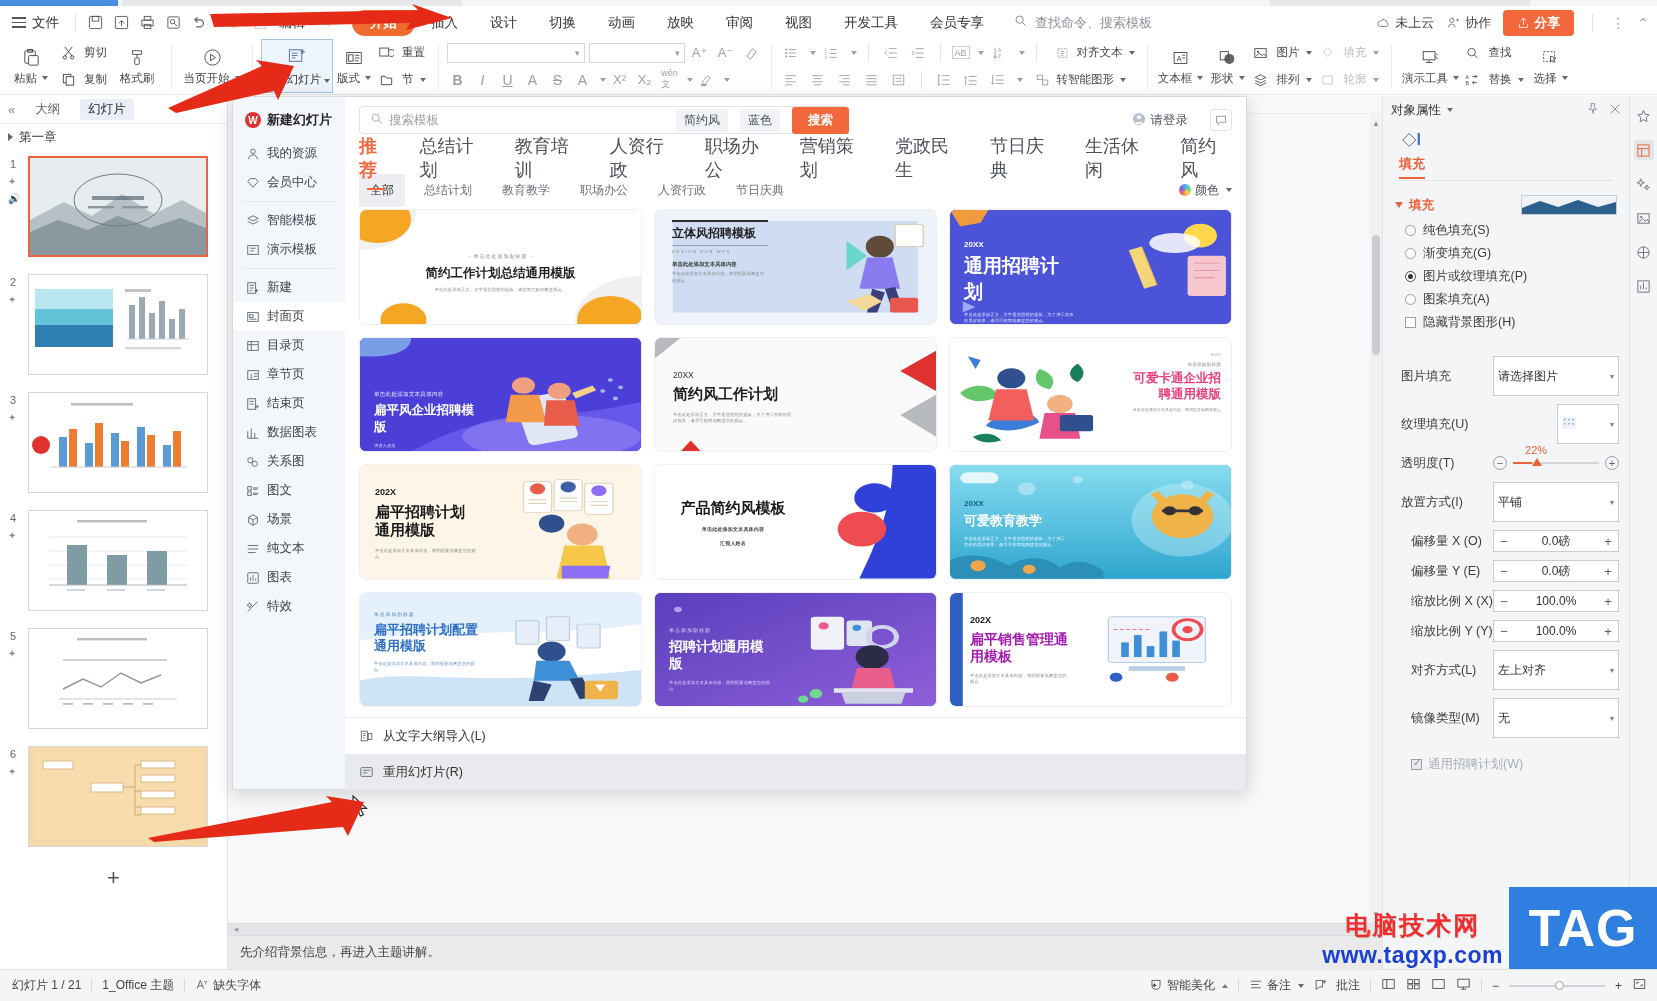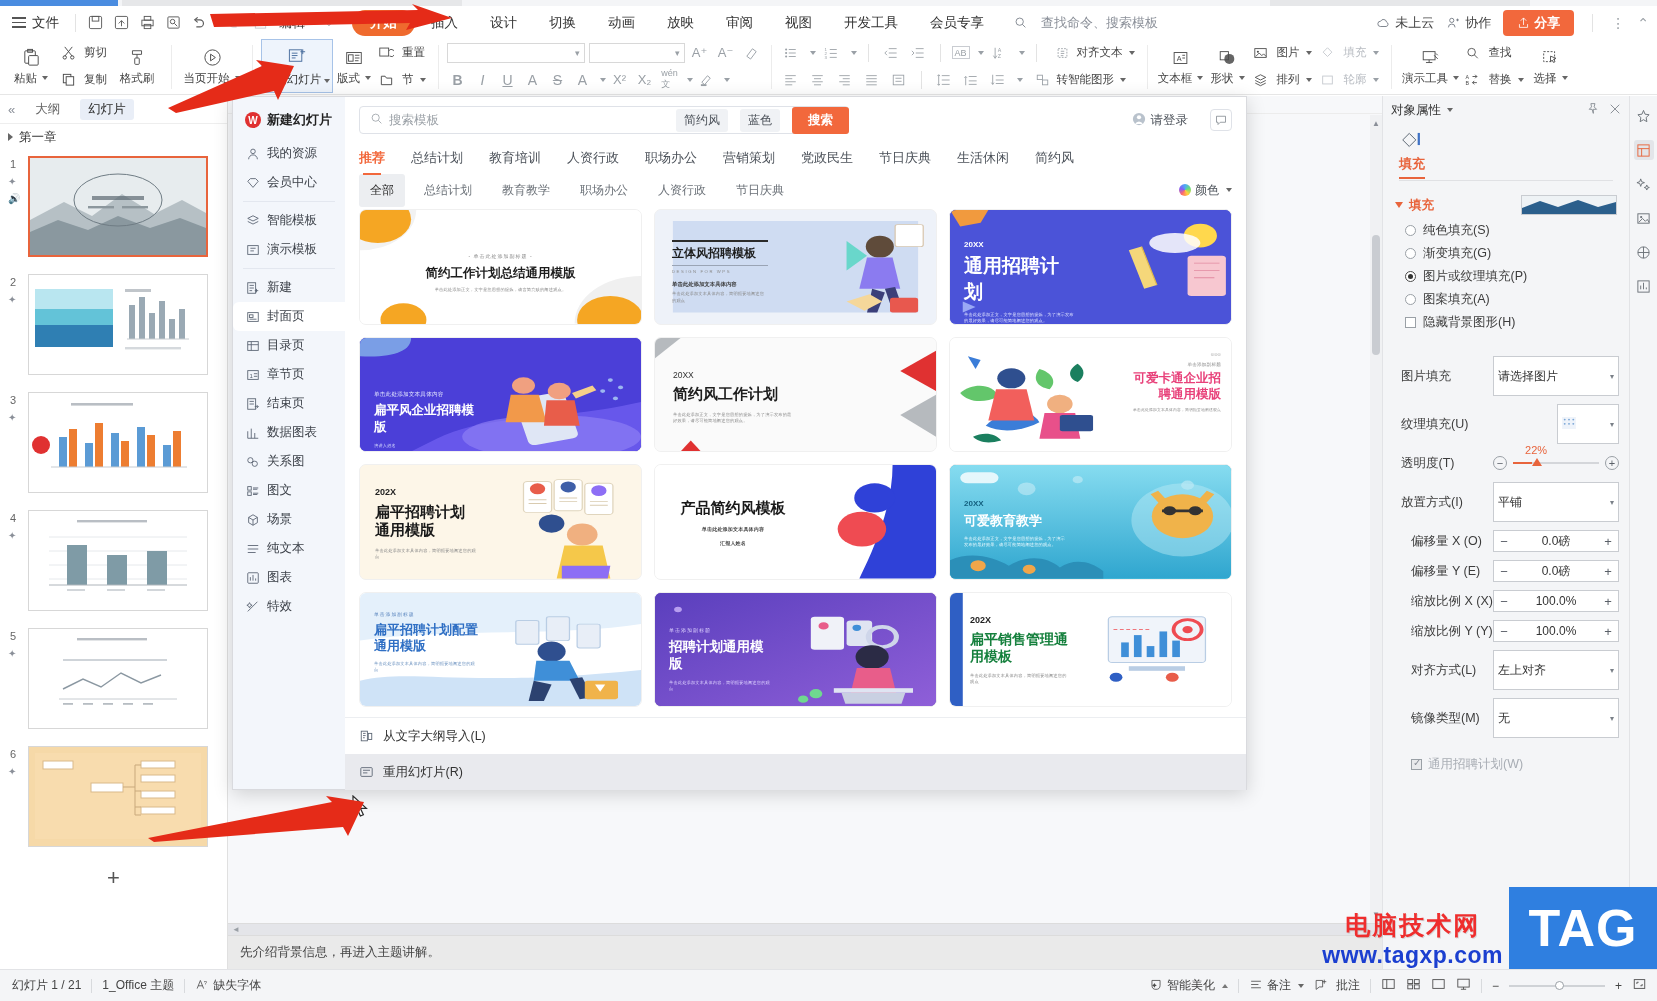--- a/index.html
+++ b/index.html
@@ -27,21 +27,21 @@
   .qicon { width:26px; height:26px; display:flex; align-items:center; justify-content:center;
            color:#5a5a5a; }
   .qicon svg { display:block; }
   .mb-edit { display:flex; align-items:center; gap:2px; font-size:13px; color:#333; margin-left:6px; }
   .caret { width:0;height:0;border-left:3.5px solid transparent;border-right:3.5px solid transparent;
            border-top:4px solid #666; display:inline-block; margin-left:3px; }
   .caret.lt { border-top-color:#9aa0a6; }
   .tabs { display:flex; align-items:center; margin-left:10px; gap:0px; }
   .tab { font-size:13.5px; color:#333; padding:3px 16px; border-radius:13px; white-space:nowrap; }
   .tab.active { background:#ef6a2e; color:#fff; font-weight:bold; padding:4px 18px; }
-  .searchcmd { display:flex; align-items:center; gap:14px; margin-left:14px; color:#8a8f98; font-size:13px; }
+  .searchcmd { display:flex; gap:8px; margin-left:14px; color:#8a8f98; font-size:13px; }
   .mb-right { position:absolute; right:8px; top:0; height:33px; display:flex; align-items:center; gap:12px; }
   .mb-right .itm { display:flex; align-items:center; gap:4px; font-size:13px; color:#444; }
   .share { background:#f2683c; color:#fff; font-size:13px; padding:4px 14px; border-radius:4px;
            display:flex; align-items:center; gap:4px; font-weight:bold;}
   .vdots { color:#9aa0a6; font-size:14px; letter-spacing:0; }
 
   
   .ribbon { position:absolute; left:0; top:39px; width:1657px; height:56px; background:#fff;
             border-bottom:1px solid #e6e6e6; display:flex; align-items:flex-start; }
   .rb-group { display:flex; align-items:flex-start; height:56px; padding:0 5px; }
@@ -183,21 +183,21 @@
   .g-search { height:46px; display:flex; align-items:center; padding:0 14px; gap:8px; }
   .sbox { flex:0 0 auto; width:490px; height:28px; border:1px solid #dfe2e8; border-radius:4px;
           display:flex; align-items:center; padding-left:10px; gap:6px; background:#fff; }
   .sbox .ph { color:#9aa0a6; font-size:12.5px; flex:1; }
   .stag { background:#f0f2f5; color:#4b5159; font-size:12px; padding:3px 8px; border-radius:3px; margin-right:6px; }
   .sbtn { background:#f2683c; color:#fff; font-size:12.5px; font-weight:bold; padding:5px 16px;
           border-radius:3px; margin-right:-1px; }
   .g-login { margin-left:auto; display:flex; align-items:flex-start; gap:5px; color:#4b5159; font-size:12.5px; }
   .g-chat { width:22px;height:22px; border:1px solid #dfe2e8; border-radius:4px; display:flex;
             align-items:center; justify-content:center; color:#7a8088; font-size:11px; margin-left:14px;}
-  .g-tabs { height:30px; display:flex; align-items:center; gap:26px; padding:0 14px; font-size:13px; color:#4b5159; }
+  .g-tabs { height:30px; display:flex; align-items:center; gap:26px; padding:0 14px; font-size:18px; color:#4b5159; }
   .g-tab.sel { color:#f2683c; font-weight:bold; position:relative; }
   .g-tab.sel::after { content:""; position:absolute; left:50%; transform:translateX(-50%); bottom:-8px;
                       width:18px; height:2.5px; background:#f2683c; }
   .g-sub { height:34px; display:flex; align-items:center; gap:8px; padding:0 14px; font-size:12px; color:#6b7178; }
   .g-chip { padding:8px 11px; border-radius:3px; }
   .g-chip.sel { background:#eceef1; color:#2c2c2c; }
   .g-color { margin-left:auto; display:flex; align-items:center; gap:4px; color:#4b5159; font-size:12px; }
   .dot { width:12px;height:12px;border-radius:50%;
          background:conic-gradient(#4dabf7,#69db7c,#ffd43b,#ff6b6b,#845ef7,#4dabf7); }
   .g-grid { flex:1; display:grid; grid-template-columns:repeat(3,1fr); gap:12px; padding:2px 14px 10px 14px;
@@ -1390,21 +1390,21 @@
             <g>
                 <ellipse cx="176" cy="40" rx="11" ry="12" fill="#5f4b3a"></ellipse>
                 <path d="M166 52h20l6 34h-32z" fill="#8b7bf0"></path>
                 <path d="M170 86l-4 26h8l6-22z" fill="#3b3f7a"></path>
                 <path d="M180 86l6 24 8-2-6-24z" fill="#3b3f7a"></path>
                 <rect x="188" y="16" width="22" height="24" rx="2" fill="#fff" stroke="#d8c7b0"></rect>
                 <rect x="184" y="96" width="22" height="16" rx="2" fill="#e8584e"></rect>
               </g>
             <path d="M150 100l18-8 10 8-14 10z" fill="#f5d79a"></path>
           </svg>
-          <div class="ct" style="left:17px;top:30px;width:96px">
+          <div class="ct" style="left:17px;top:10px;width:96px">
             <div style="height:2px;background:#2b2b2b;margin-bottom:3px"></div>
             <div style="font-size:12px;font-weight:bold;color:#1d1d1d">立体风招聘模板</div>
             <div style="height:1px;background:#9aa4b5;margin:3px 0"></div>
             <div class="tiny" style="letter-spacing:1.6px">DESIGN FOR WPS</div>
             <div style="font-size:5.4px;font-weight:bold;color:#3a3a3a;margin-top:6px">单击此处添加文本具体内容</div>
             <div class="tiny" style="margin-top:3px">单击此处添加文本具体内容，简明扼要地阐述您的观点</div>
           </div>
         </div>
 
         <div class="card" style="background:#4b53d8">
@@ -1651,21 +1651,21 @@
                 </g>
             <path d="M128 40h30" stroke="#ef4b52" stroke-dasharray="3 2"></path>
             <circle cx="186" cy="40" r="11" fill="none" stroke="#ef4b52" stroke-width="3"></circle>
             <circle cx="186" cy="40" r="4" fill="#ef4b52"></circle>
             <circle cx="130" cy="92" r="5" fill="#2f5fc4"></circle>
                 <circle cx="174" cy="92" r="5" fill="#e85d4a"></circle>
               </g>
           </svg>
           <div class="ct" style="left:20px;top:22px;width:100px">
             <div style="font-size:9px;font-weight:bold;color:#222">202X</div>
-            <div style="font-size:14px;font-weight:bold;color:#15803d;margin-top:6px;line-height:1.22">扁平销售管理通用模板</div>
+            <div style="font-size:14px;font-weight:bold;color:#a21caf;margin-top:6px;line-height:1.22">扁平销售管理通用模板</div>
             <div class="tiny" style="margin-top:8px">单击此处添加文本具体内容，简明扼要地阐述您的观点</div>
           </div>
         </div>
 
       </div>
 
       <div class="g-foot">
         <div class="g-fitem">
           <span class="g-ico">
             <svg width="15" height="14" viewBox="0 0 16 16">

